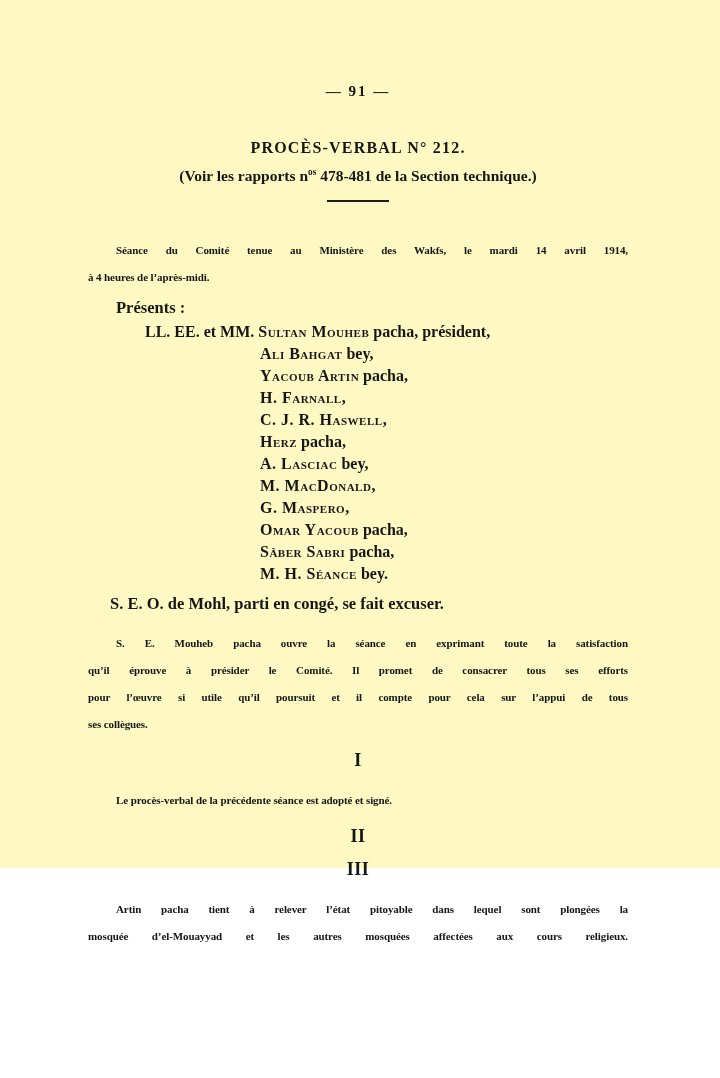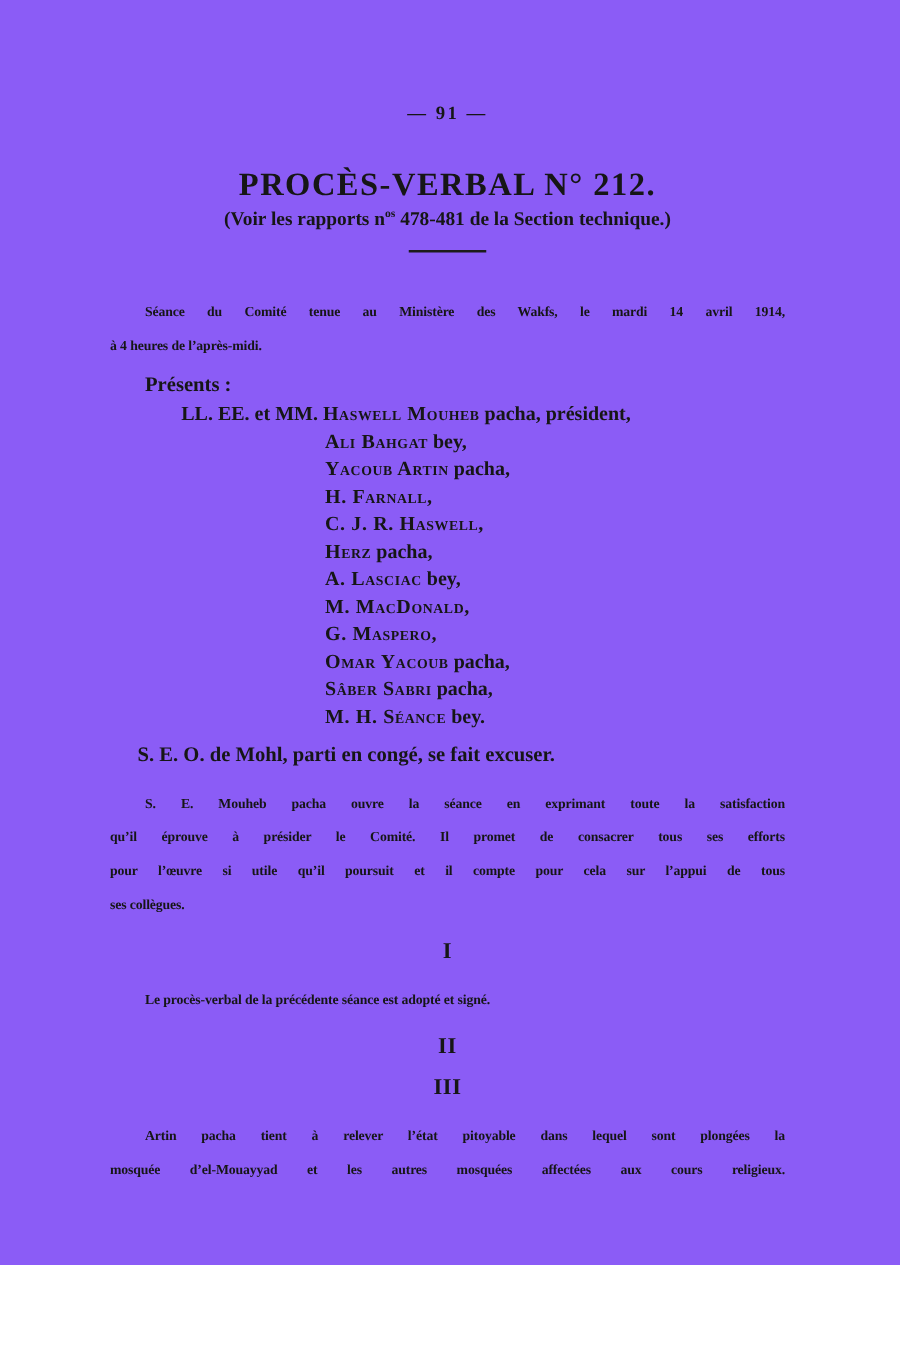--- a/index.html
+++ b/index.html
@@ -6,36 +6,36 @@
   body {
     width: 720px; height: 1078px;
     background: #ffffff;
     font-family: "Liberation Serif", "DejaVu Serif", serif;
     font-weight: bold;
     color: #161616;
     overflow: hidden;
   }
   .page {
     position: relative;
-    width: 720px; height: 1012px;
-    background: #8b5cf6;
+    width: 720px; height: 868px;
+    background: #fef9c3;
   }
   .content {
     padding: 84px 92px 0 88px; 
   }
   .pageno {
     text-align: center;
     font-size: 15px;
     line-height: 15px;
     letter-spacing: 2px;
   }
   .title {
     margin-top: 38px;
     text-align: center;
-    font-size: 26px;
+    font-size: 16px;
     line-height: 21px;
     letter-spacing: 1.2px;
   }
   .subtitle {
     margin-top: 8px;
     text-align: center;
     font-size: 15.5px;
     line-height: 19px;
   }
   .rule {
@@ -95,21 +95,21 @@
     <div class="rule"></div>
 
     <div class="para p1">
       <div class="line jline indent">Séance du Comité tenue au Ministère des Wakfs, le mardi 14 avril 1914,</div>
       <div class="line lline">à 4 heures de l’après-midi.</div>
     </div>
 
     <div class="presents">Présents :</div>
 
     <div class="names">
-      <div class="name-line first"><span>LL. EE. et MM. </span><span class="sc">Haswell Mouheb</span><span> pacha, président,</span></div>
+      <div class="name-line first"><span>LL. EE. et MM. </span><span class="sc">Sultan Mouheb</span><span> pacha, président,</span></div>
       <div class="name-line"><span class="sc">Ali Bahgat</span><span> bey,</span></div>
       <div class="name-line"><span class="sc">Yacoub Artin</span><span> pacha,</span></div>
       <div class="name-line"><span class="sc">H. Farnall</span><span>,</span></div>
       <div class="name-line"><span class="sc">C. J. R. Haswell</span><span>,</span></div>
       <div class="name-line"><span class="sc">Herz</span><span> pacha,</span></div>
       <div class="name-line"><span class="sc">A. Lasciac</span><span> bey,</span></div>
       <div class="name-line"><span class="sc">M. MacDonald</span><span>,</span></div>
       <div class="name-line"><span class="sc">G. Maspero</span><span>,</span></div>
       <div class="name-line"><span class="sc">Omar Yacoub</span><span> pacha,</span></div>
       <div class="name-line"><span class="sc">Sâber Sabri</span><span> pacha,</span></div>

